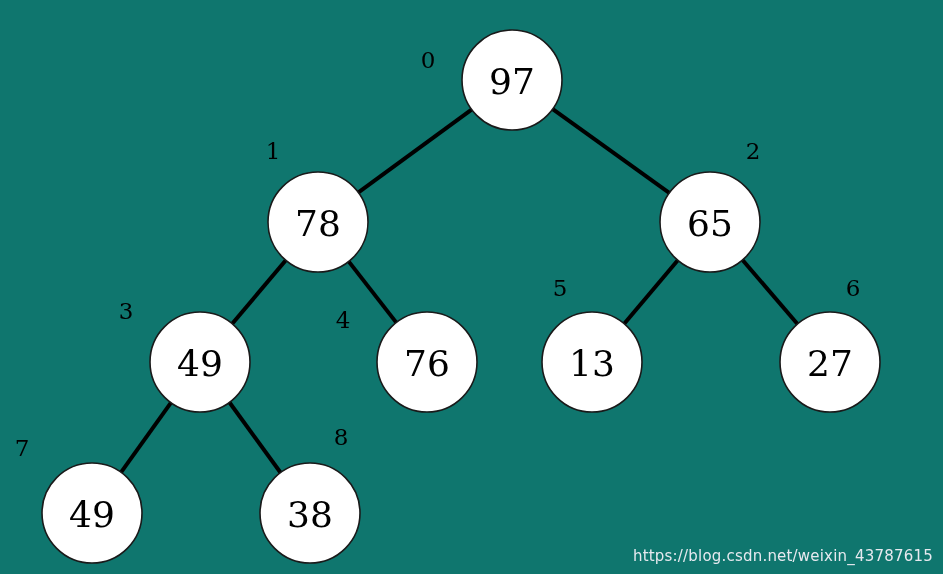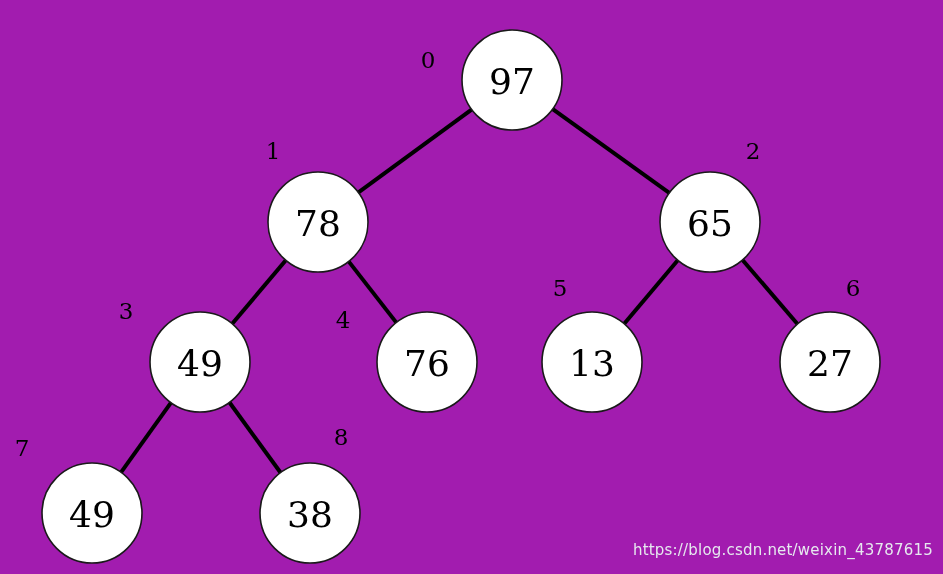--- a/index.html
+++ b/index.html
@@ -7,21 +7,21 @@
     padding: 0;
     background: #ffffff;
   }
   body {
     font-family: "DejaVu Serif", "Liberation Serif", serif;
   }
   #canvas {
     position: relative;
     width: 943px;
     height: 574px;
-    background: #a21caf;
+    background: #0f766e;
     overflow: hidden;
   }
   #tree-svg {
     position: absolute;
     left: 0;
     top: 0;
     width: 943px;
     height: 574px;
   }
   .edge-line {
@@ -44,21 +44,21 @@
   .node-index {
     font-family: "DejaVu Serif", "Liberation Serif", serif;
     font-size: 23px;
     fill: #000000;
     text-anchor: middle;
     dominant-baseline: central;
   }
   #watermark {
     position: absolute;
     right: 10px;
-    bottom: 12px;
+    bottom: 6px;
     width: 300px;
     height: 46px;
     pointer-events: none;
   }
   .wm-url {
     position: absolute;
     left: 0;
     bottom: 3px;
     font-family: "DejaVu Sans", "Liberation Sans", sans-serif;
     font-size: 15px;

